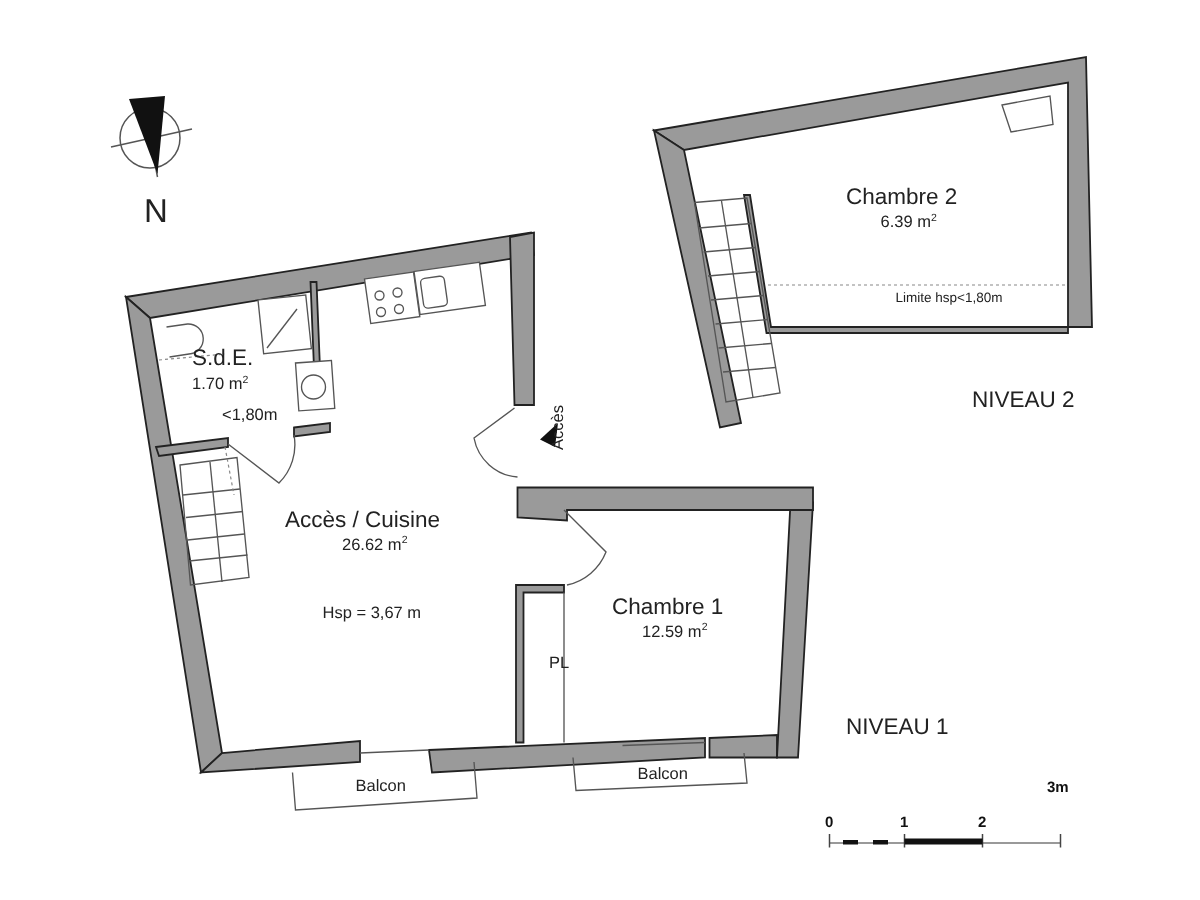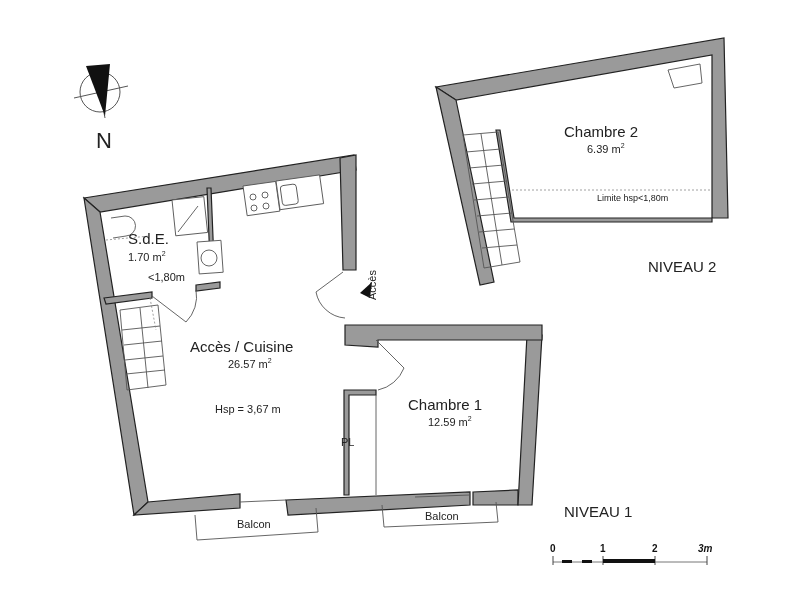--- a/index.html
+++ b/index.html
@@ -132,36 +132,36 @@
   </g>
 </svg>
 
 <div class="lbl" style="left:96px;top:128px;font-size:22px;">N</div>
 
 <div class="lbl room-name" style="left:128px;top:230px;text-align:right;">S.d.E.</div>
 <div class="lbl room-area" style="left:128px;top:250px;"><span>1.70 m</span><sup>2</sup></div>
 <div class="lbl room-area" style="left:112px;top:271px;margin-left:36px;">&lt;1,80m</div>
 
 <div class="lbl room-name" style="left:190px;top:338px;">Accès / Cuisine</div>
-<div class="lbl room-area" style="left:228px;top:357px;"><span>26.57 m</span><sup>2</sup></div>
+<div class="lbl room-area" style="left:228px;top:357px;"><span>26.62 m</span><sup>2</sup></div>
 <div class="lbl room-area" style="left:215px;top:403px;">Hsp = 3,67 m</div>
 
 <div class="lbl room-name" style="left:408px;top:396px;text-align:right;">Chambre 1</div>
 <div class="lbl room-area" style="left:428px;top:415px;"><span>12.59 m</span><sup>2</sup></div>
 
-<div class="lbl room-area" style="left:341px;top:436px;">PL</div>
+<div class="lbl room-area" style="left:366px;top:436px;">PL</div>
 
 <div class="lbl room-name" style="left:564px;top:123px;">Chambre 2</div>
 <div class="lbl room-area" style="left:587px;top:142px;"><span>6.39 m</span><sup>2</sup></div>
 <div class="lbl small" style="left:597px;top:193px;text-align:right;">Limite hsp&lt;1,80m</div>
 
 <div class="lbl room-area" style="left:237px;top:518px;">Balcon</div>
 <div class="lbl room-area" style="left:425px;top:510px;">Balcon</div>
 
 <div class="lbl room-area" style="left:366px;top:300px;transform:rotate(-90deg);transform-origin:left top;">Accès</div>
 
 <div class="lbl niveau" style="left:648px;top:258px;">NIVEAU 2</div>
-<div class="lbl niveau" style="left:564px;top:503px;">NIVEAU 1</div>
+<div class="lbl niveau" style="left:564px;top:476px;">NIVEAU 1</div>
 
 <div class="scale-lbl" style="left:550px;top:543px;">0</div>
 <div class="scale-lbl" style="left:600px;top:543px;">1</div>
 <div class="scale-lbl" style="left:652px;top:543px;">2</div>
-<div class="scale-lbl" style="left:698px;top:543px;font-style:italic;">3m</div>
+<div class="scale-lbl" style="left:698px;top:520px;">3m</div>
 
 </body></html>

